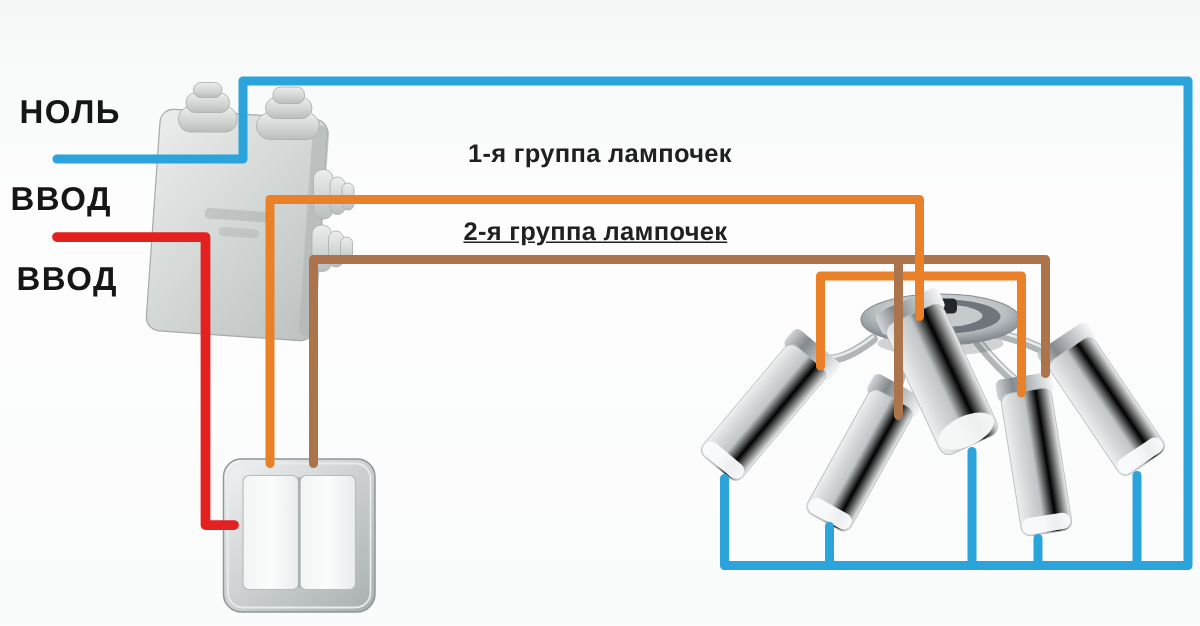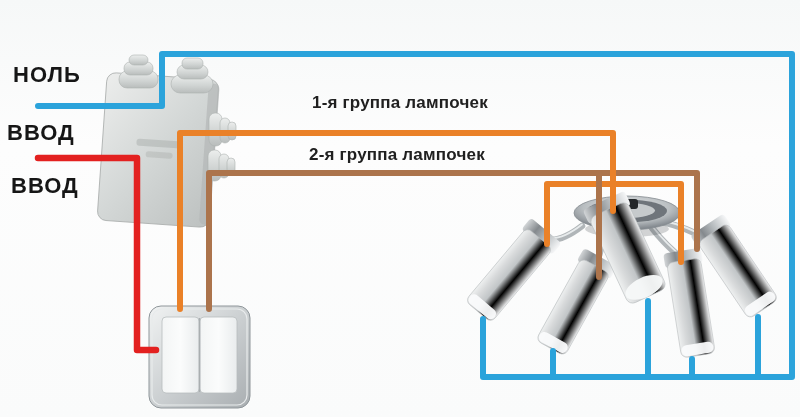--- a/index.html
+++ b/index.html
@@ -182,15 +182,15 @@
     <path d="M 648 301 L 648 377"></path>
     <path d="M 692 359 L 692 377"></path>
     <path d="M 758 317 L 758 377"></path>
   </g>
 </svg>
 
   <div class="lbl lbl-main" style="left:13px;top:62px;">НОЛЬ</div>
   <div class="lbl lbl-main" style="left:7px;top:120px;">ВВОД</div>
   <div class="lbl lbl-main" style="left:11px;top:173px;">ВВОД</div>
   <div class="lbl lbl-group" style="left:312px;top:93px;">1-я группа лампочек</div>
-  <div class="lbl lbl-group" style="left:309px;top:145px;">2-я группа лампочек</div>
+  <div class="lbl lbl-group" style="left:309px;top:145px;text-decoration:underline;">2-я группа лампочек</div>
 
 </div>
 
 </body></html>

